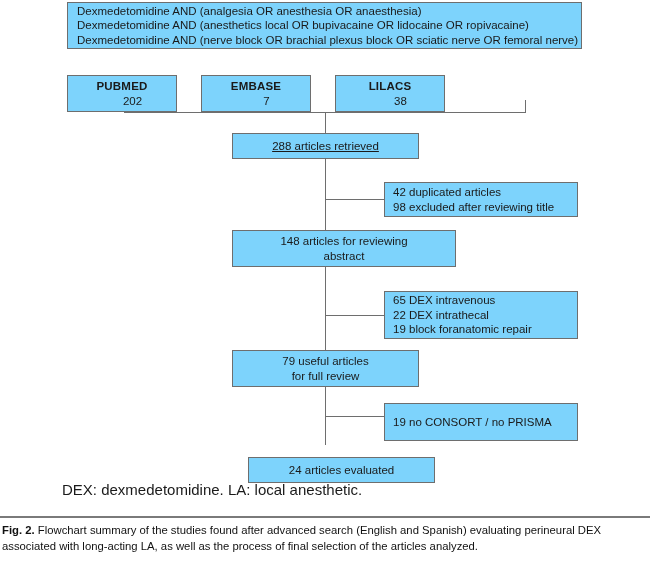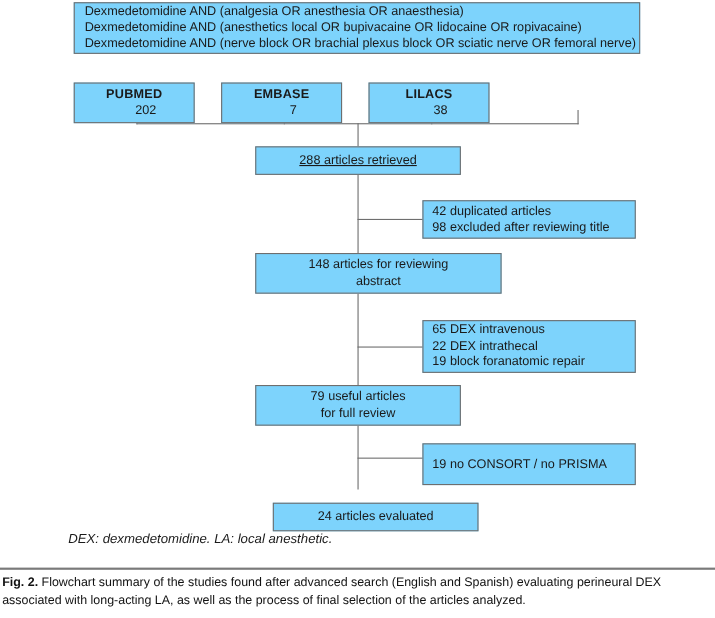--- a/index.html
+++ b/index.html
@@ -99,25 +99,24 @@
     z-index: 1;
   }
   .vline { width: 1px; }
   .hline { height: 1px; }
 
   
   #footnote {
     position: absolute;
     left: 62px;
     top: 484px;
-    font-size: 12px;
+    font-size: 15px;
     line-height: 12px;
     color: #1a1a1a;
     white-space: nowrap;
-    font-style: italic;
   }
 
   
   #caption-rule {
     position: absolute;
     left: 0;
     top: 516px;
     width: 650px;
     height: 2px;
     background: #7a7a7a;

